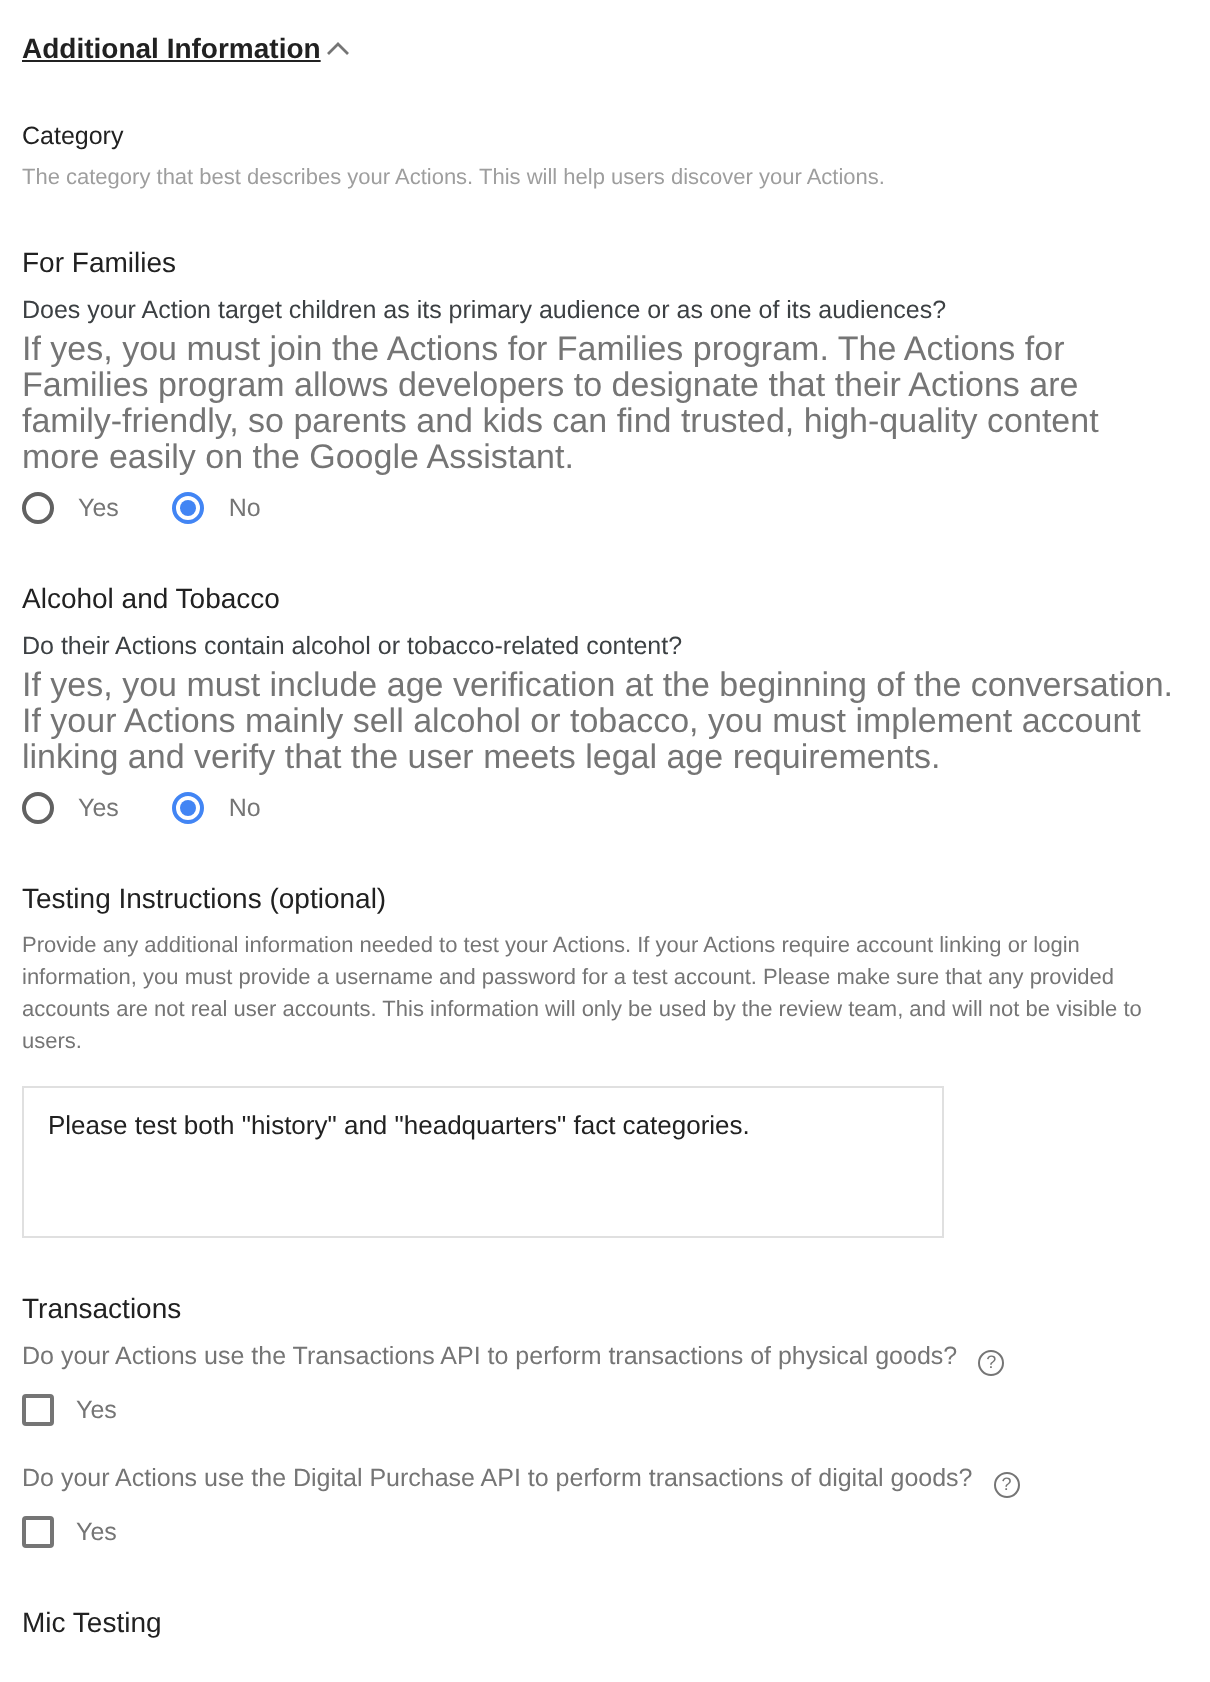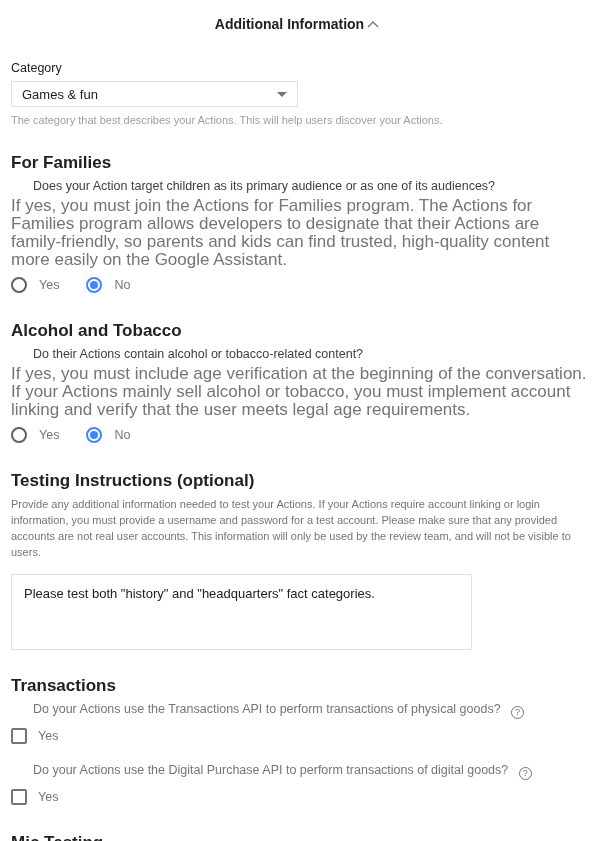--- a/index.html
+++ b/index.html
@@ -6,21 +6,21 @@
   html, body { background: #ffffff; }
   body {
     width: 605px; height: 841px;
     font-family: "Liberation Sans", sans-serif;
     color: #212121;
     overflow: hidden;
   }
   .page { padding: 16px 13px 12px 11px; }
 
   
-  .panel-header { display: flex; justify-content: center; align-items: flex-start; }
+  .panel-header { display: flex; justify-content: flex-start; align-items: flex-start; text-decoration: underline; }
   .panel-title { font-size: 14px; font-weight: bold; color: #212121; line-height: 16px; }
   .collapse-btn { background: none; border: none; cursor: pointer; padding: 2px; margin-right: 6px; line-height: 0; }
 
   
   .category-block { margin-top: 29px; }
   .field-label { font-size: 12.5px; font-weight: normal; color: #212121; line-height: 15px; }
   .select-box {
     margin-top: 5px; width: 287px; height: 26px;
     border: 1px solid #e0e0e0; background: #fff;
     display: flex; align-items: center; justify-content: space-between;
@@ -28,22 +28,22 @@
   }
   .select-value { font-size: 13px; color: #212121; }
   .dropdown-arrow {
     width: 0; height: 0;
     border-left: 5px solid transparent; border-right: 5px solid transparent;
     border-top: 5px solid #757575;
   }
   .category-helper { margin-top: 7px; font-size: 11px; color: #9e9e9e; line-height: 13px; }
 
   
-  .section-heading { font-size: 17px; font-weight: bold; color: #212121; line-height: 15px; margin-top: 28px; }
-  .question { font-size: 12.5px; color: #3c4043; line-height: 15px; margin-top: 9px; margin-left: 22px; }
+  .section-heading { font-size: 14px; font-weight: normal; color: #212121; line-height: 15px; margin-top: 28px; }
+  .question { font-size: 12.5px; color: #3c4043; line-height: 15px; margin-top: 9px; }
   .question--muted { color: #757575; }
   .helper { font-size: 17px; color: #757575; line-height: 18px; margin-top: 3px; max-width: 583px; }
   .description { font-size: 11px; color: #757575; line-height: 16px; margin-top: 8px; max-width: 578px; }
 
   
   .radio-row { display: flex; align-items: center; margin-top: 6px; height: 20px; }
   .radio-option { display: flex; align-items: center; cursor: pointer; margin-right: 27px; }
   .radio {
     position: relative; width: 16px; height: 16px; border-radius: 50%;
     border: 2px solid #616161; background: #fff; flex: 0 0 auto;
@@ -91,24 +91,20 @@
       <span>
         <svg width="14" height="12" viewBox="0 0 14 12">
             <polyline points="2,9 7,4 12,9" fill="none" stroke="#757575" stroke-width="1.4"></polyline>
           </svg>
       </span>
     </button>
   </div>
 
   <div class="category-block">
     <div class="field-label">Category</div>
-    <div class="select-box">
-      <span class="select-value">Games &amp; fun</span>
-      <span class="dropdown-arrow"></span>
-    </div>
     <div class="category-helper">The category that best describes your Actions. This will help users discover your Actions.</div>
   </div>
 
   <div>
     <div class="section-heading">For Families</div>
     <div class="question">Does your Action target children as its primary audience or as one of its audiences?</div>
     <div class="helper">If yes, you must join the Actions for Families program. The Actions for Families program allows developers to designate that their Actions are family-friendly, so parents and kids can find trusted, high-quality content more easily on the Google Assistant.</div>
     <div class="radio-row">
       <div class="radio-option">
         <span class="radio"></span>

